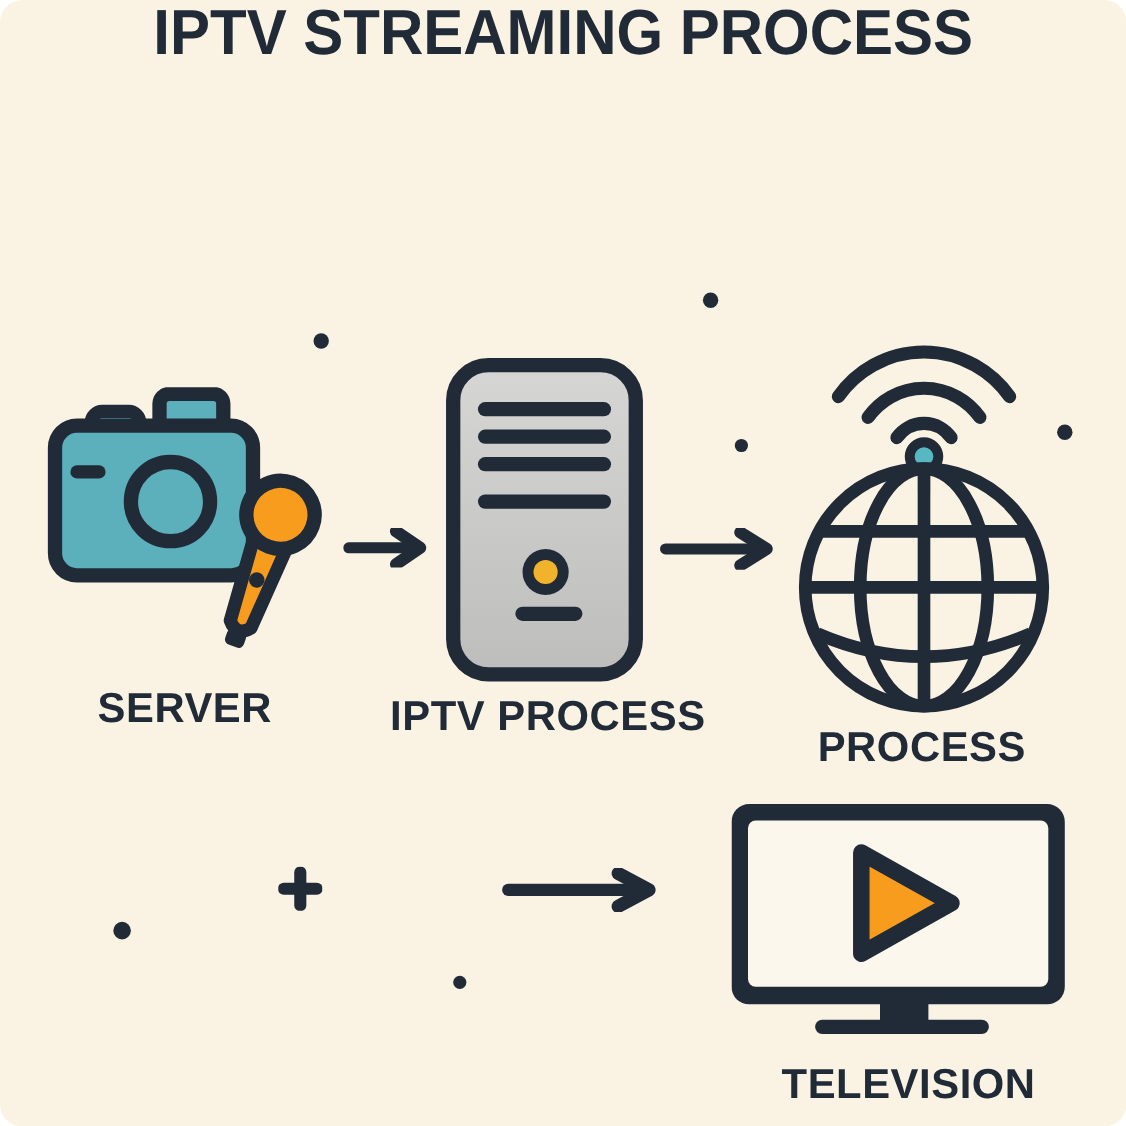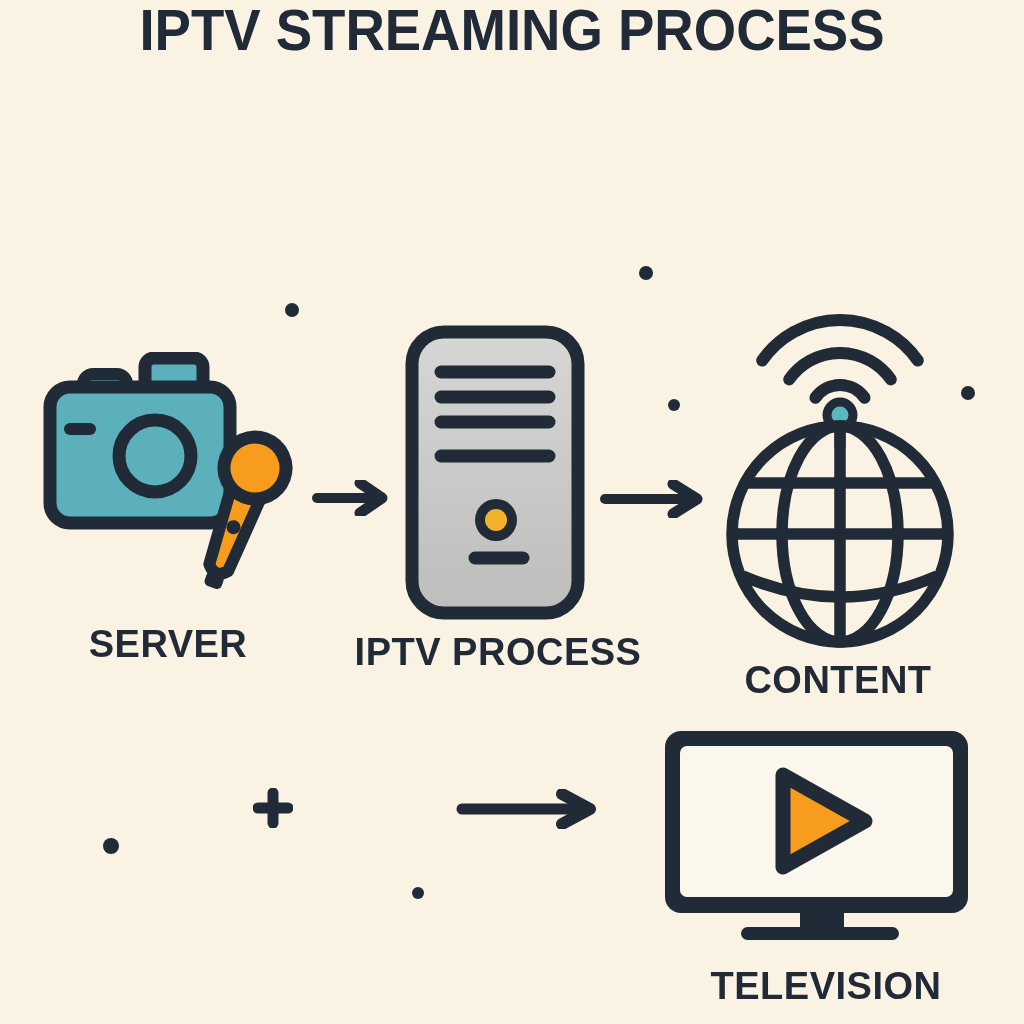--- a/index.html
+++ b/index.html
@@ -2,20 +2,21 @@
 <html style="--background: #faf3e4; --ink: #212b38; --teal: #5bb0bc; --orange: #f89c1e; --yellow: #f0b32b; --antenna-teal: #57b8c1; --server-gray-light: #d6d6d4; --server-gray-dark: #bdbdbb; --screen: #fcf7ec;"><head>
 <meta charset="utf-8">
 <style>
   html,body{margin:0;padding:0;}
   .canvas{
     position:relative;
     width:1024px;height:1024px;
     background:var(--background,#faf3e4);
     overflow:hidden;
     font-family:"Liberation Sans", sans-serif;
+    border-radius:20px;
   }
   .title{
     position:absolute;
     left:0; top:118; width:1024px;
     text-align:center;
     font-size:58px; line-height:60px;
     font-weight:bold;
     letter-spacing:0px;
     color:var(--ink,#212b38);
     transform:scaleX(0.94);
@@ -109,21 +110,21 @@
 
     <g class="ink-stroke" stroke-width="11.5">
       <circle cx="125" cy="226" r="108"></circle>
       <line x1="125" y1="118" x2="125" y2="334"></line>
       <ellipse cx="125" cy="226" rx="58" ry="108"></ellipse>
       <line x1="17" y1="226" x2="233" y2="226"></line>
       <line x1="30" y1="175" x2="220" y2="175"></line>
       <path d="M 28,268 Q 125,310 222,268"></path>
     </g>
   </svg>
-  <div class="node-label" style="left:688px;top:658px;">CONTENT</div>
+  <div class="node-label" style="left:688px;top:658px;">PROCESS</div>
 
   <svg class="icon" style="left:456px;top:789px;" width="145" height="40" viewBox="0 0 145 40">
     <line x1="6" y1="20" x2="122" y2="20" class="ink-stroke" stroke-width="11" stroke-linecap="round"></line>
     <polyline points="106,5 134,20 106,35" class="ink-stroke" stroke-width="12" stroke-linecap="round" stroke-linejoin="round"></polyline>
   </svg>
 
   <svg class="icon" style="left:665px;top:731px;" width="305" height="215" viewBox="0 0 305 215">
     <rect x="135" y="170" width="44" height="38" class="ink-fill"></rect>
     <rect x="76" y="196" width="158" height="13" rx="6.5" class="ink-fill"></rect>
     <rect x="0" y="0" width="303" height="182" rx="16" class="ink-fill"></rect>

